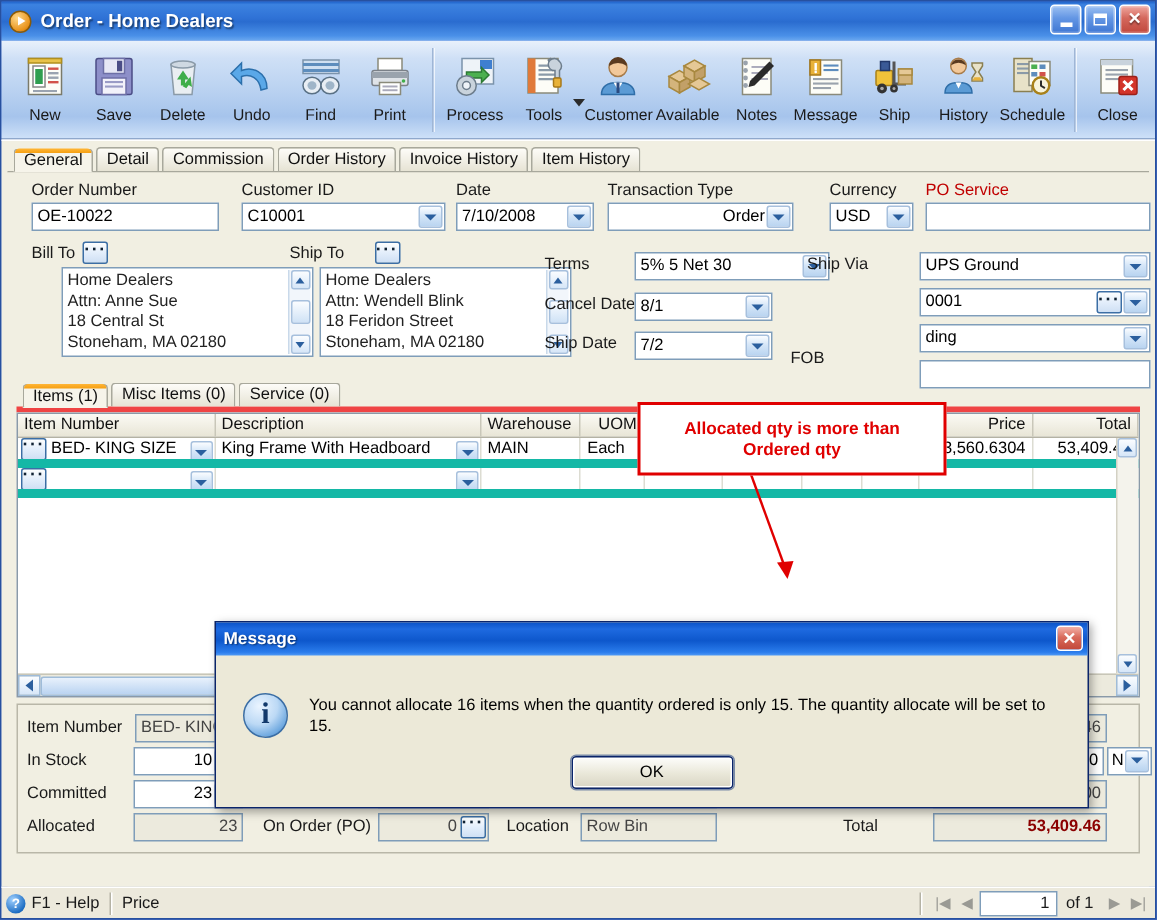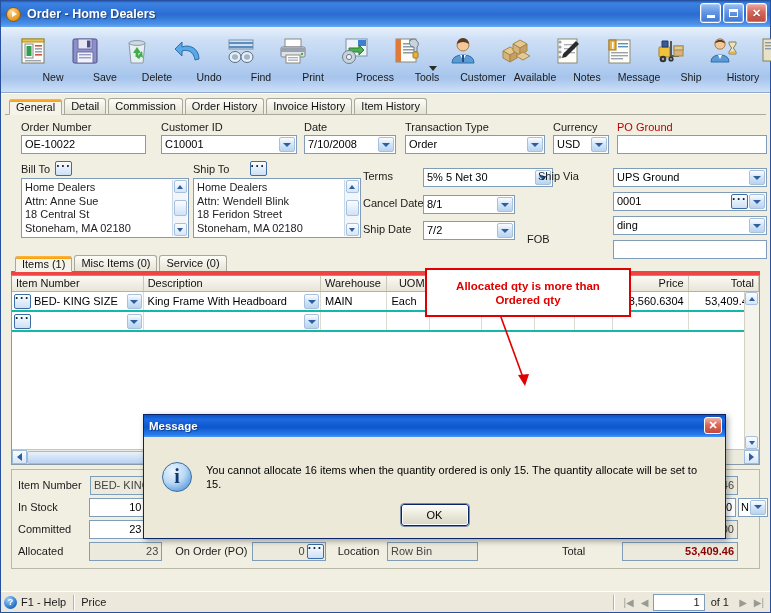--- a/index.html
+++ b/index.html
@@ -57,21 +57,21 @@
     flex:0 0 66px; height:66px;
     background: linear-gradient(180deg,#e9f1fb 0%, #cfe0f6 18%, #b7d0f0 55%, #a6c4ec 78%, #cde0f8 100%);
     border-bottom:1px solid #8fa8cc;
     display:flex; align-items:flex-start; padding:3px 2px 0 6px;
   }
   .tbtn{
     width:52px; display:flex; flex-direction:column; align-items:center;
     padding-top:2px; cursor:default;
   }
   .tbtn .glyph{ height:38px; display:flex;align-items:center;justify-content:center;}
-  .tbtn .lbl{ font-size:10.5px; color:#1a1a1a; margin-top:1px;padding-left:40px; }
+  .tbtn .lbl{ font-size:10.5px; color:#1a1a1a; margin-top:1px; }
   .tsep{ width:1px; height:56px; background:#9fb6d6; margin:2px 5px 0 5px;
          box-shadow:1px 0 0 rgba(255,255,255,.7); }
   .dropcaret{ align-self:center; margin:0 0 0 -4px; padding-top:14px; }
   .dropcaret i{ display:block; width:0;height:0;border-left:4px solid transparent;
     border-right:4px solid transparent;border-top:5px solid #2b2b2b;}
 
   
   .client{
     flex:1 1 auto; background:#f1efe2; margin:0; position:relative;
     border-top:1px solid #fff;
@@ -123,41 +123,42 @@
     display:inline-flex;align-items:center;justify-content:center;
     font-size:9px; line-height:1; color:#123; letter-spacing:1px;
     font-weight:bold; vertical-align:middle;
   }
   .ellip:after{ content:"\00b7\00b7\00b7"; position:relative; top:-3px; font-size:12px;}
 
   .memo{
     background:#fff;border:1px solid #7f9db9; height:60px; position:relative;
     padding:2px 18px 2px 3px; font-size:11px; color:#222; line-height:13.5px;
     overflow:hidden;
+    margin-left:20px;
   }
   .memo .vbar{
     position:absolute; right:1px; top:1px; bottom:1px; width:15px;
     background:#f2f6fb; border-left:1px solid #c9d9ea;
     display:flex;flex-direction:column;justify-content:space-between;align-items:center;
   }
   .sbbtn{ width:13px;height:13px;background:linear-gradient(180deg,#fbfdff,#d6e6f8);
     border:1px solid #a7c0dd;border-radius:2px;display:flex;align-items:center;justify-content:center;}
   .sbbtn i{width:0;height:0;border-left:3.5px solid transparent;border-right:3.5px solid transparent;}
   .sbbtn.up i{border-bottom:4px solid #2b5f9e;}
   .sbbtn.down i{border-top:4px solid #2b5f9e;}
   .sbthumb{ width:13px;height:16px;background:linear-gradient(180deg,#fbfdff,#cfe2f6);
     border:1px solid #a7c0dd;border-radius:2px;}
 
   
   .grid{ background:#fff; border:1px solid #8a9aa8; flex:1 1 auto; display:flex; flex-direction:column;
          position:relative; overflow:hidden; }
   .ghead{ display:flex; height:16px; background:linear-gradient(180deg,#fbfaf4,#e8e5d6);
           border-bottom:1px solid #b4b2a4; font-size:11px; color:#111; }
   .ghead div{ border-right:1px solid #c9c7b9; padding:0 4px; line-height:15px; overflow:hidden; white-space:nowrap;}
-  .grow{ display:flex; height:20px; font-size:11px; border-bottom:2px solid #14b8a6; }
+  .grow{ display:flex; height:20px; font-size:11px; border-bottom:6px solid #14b8a6; }
   .grow div{ border-right:1px solid #dcdcd2; padding:0 4px; line-height:19px; overflow:hidden; white-space:nowrap; display:flex; align-items:center;}
   .grow .r{ justify-content:flex-end; }
   .cellcombo{ position:relative; }
   .cellarrow{ position:absolute; right:1px; top:2px; width:15px;height:15px;
     background:linear-gradient(180deg,#fbfdff,#d5e6f8 45%,#b9d4f0);
     border:1px solid #a7c0dd;border-radius:2px;display:flex;align-items:center;justify-content:center;}
   .cellarrow i{width:0;height:0;border-left:4px solid transparent;border-right:4px solid transparent;border-top:4px solid #2b5f9e;}
 
   .hbar{ height:15px; background:#eceadd; border-top:1px solid #c8c6b8;
          display:flex; align-items:center; }
@@ -219,21 +220,21 @@
     display:flex;align-items:center;justify-content:center;color:#fff;font-size:11px;font-weight:bold;
   }
   .modal .mbody{ flex:1 1 auto; display:flex; flex-direction:column; padding:12px 14px 8px 14px; }
   .infoicon{ width:30px;height:30px;border-radius:50%;
     background: radial-gradient(circle at 35% 28%, #eaf4ff, #bcd9f5 45%, #6fa9e0 75%, #3d79bd);
     border:1px solid #3b6ea5; color:#12396b; font-weight:bold; font-size:20px;
     display:flex;align-items:center;justify-content:center; font-family:"Liberation Serif",serif;
     flex:0 0 30px;}
   .msgtxt{ font-size:11px; color:#000; line-height:14px; }
   .okbtn{
-    width:68px;height:22px; background: linear-gradient(180deg,#fdfdfb,#e9e7d8 55%, #d8d5c4);
+    width:108px;height:22px; background: linear-gradient(180deg,#fdfdfb,#e9e7d8 55%, #d8d5c4);
     border:1px solid #0a246a; border-radius:3px; outline:1px solid #7a8ba8;
     display:flex;align-items:center;justify-content:center; font-size:11px; color:#000;
     box-shadow: inset 0 0 0 1px #fff;
   }
 </style>
 </head>
 <body>
 
 <div class="window">
 
@@ -535,38 +536,38 @@
           <label class="fl">Date</label>
           <div class="fld combo" style="width:92px;margin-top:2px;">
             <span>7/10/2008</span>
             <span class="arrow">
                 <i></i>
               </span>
           </div>
         </div>
         <div style="position:absolute;left:394px;top:0;">
           <label class="fl">Transaction Type</label>
-          <div class="fld combo" style="width:140px;margin-top:2px;">
+          <div class="fld combo" style="width:124px;margin-top:2px;justify-content:flex-end;">
             <span>Order</span>
             <span class="arrow">
                 <i></i>
               </span>
           </div>
         </div>
         <div style="position:absolute;left:542px;top:0;">
           <label class="fl">Currency</label>
           <div class="fld combo" style="width:56px;margin-top:2px;">
             <span>USD</span>
             <span class="arrow">
                 <i></i>
               </span>
           </div>
         </div>
         <div style="position:absolute;left:606px;top:0;">
-          <label class="fl red">PO Ground</label>
+          <label class="fl red">PO Service</label>
           <div class="fld" style="width:150px;margin-top:2px;"></div>
         </div>
       </div>
 
       <div style="position:relative;height:95px;">
         <div style="position:absolute;left:10px;top:0;">
           <div style="display:flex;align-items:center;gap:5px;">
             <label class="fl">Bill To</label>
             <span class="ellip"></span>
           </div>

